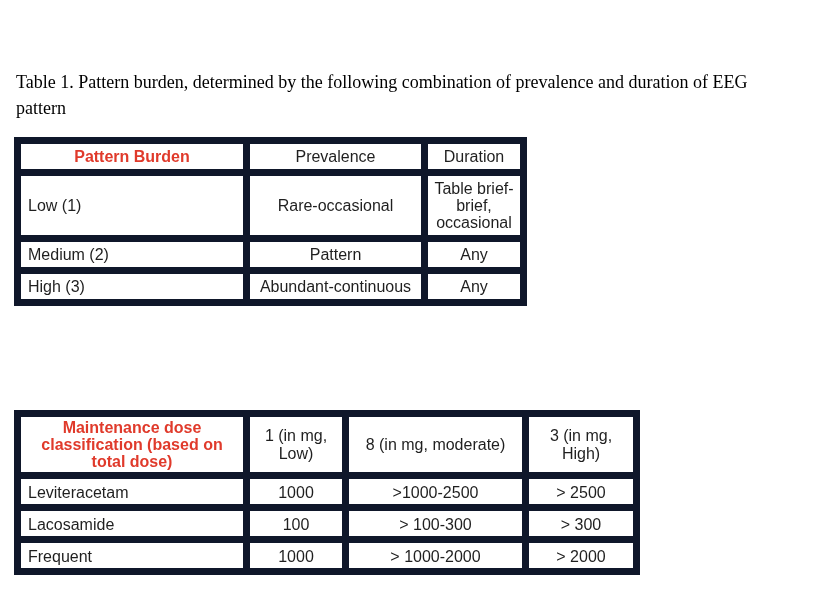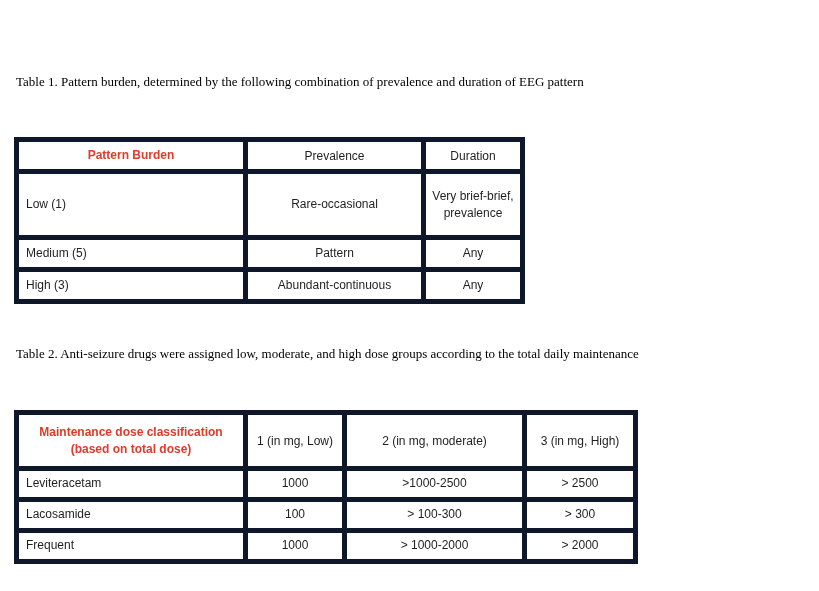--- a/index.html
+++ b/index.html
@@ -15,39 +15,39 @@
     font-family: "Liberation Sans", sans-serif;
     color: #1f1f1f;
     overflow: hidden;
   }
   .caption {
     position: absolute;
     left: 16px;
     width: 748px;
     margin: 0;
     font-family: "Liberation Serif", serif;
-    font-size: 13px;
+    font-size: 18px;
     line-height: 26px;
     color: #000000;
   }
   #caption-1 { top: 69px; }
   #caption-2 { top: 341px; }
 
   table.doc-table {
     position: absolute;
     border-collapse: collapse;
     table-layout: fixed;
     background: #ffffff;
   }
   #table-1 { left: 14px; top: 137px; width: 506px; }
   #table-2 { left: 14px; top: 410px; width: 619px; }
 
   .doc-table th, .doc-table td {
-    border: 5px solid #0f172a;
-    font-size: 12px;
+    border: 7px solid #0f172a;
+    font-size: 16px;
     font-weight: normal;
     text-align: center;
     vertical-align: middle;
     padding: 2px 4px;
     overflow: hidden;
   }
   .doc-table th.key-header {
     color: #e03a2b;
     font-weight: bold;
     border-bottom: 2px solid #55bac1;
@@ -96,49 +96,48 @@
       <tr class="hdr">
         <th class="key-header">Pattern Burden</th>
         <th>Prevalence</th>
         <th>Duration</th>
       </tr>
     </thead>
     <tbody>
       <tr class="row-tall">
         <td class="rowlabel">Low (1)</td>
         <td>Rare-occasional</td>
-        <td>Very brief-brief, prevalence</td>
+        <td>Table brief-brief, occasional</td>
       </tr>
       <tr class="row-std">
-        <td class="rowlabel">Medium (5)</td>
+        <td class="rowlabel">Medium (2)</td>
         <td>Pattern</td>
         <td>Any</td>
       </tr>
       <tr class="row-std">
         <td class="rowlabel">High (3)</td>
         <td>Abundant-continuous</td>
         <td>Any</td>
       </tr>
     </tbody>
   </table>
 
-  <p class="caption" id="caption-2">Table 2. Anti-seizure drugs were assigned low, moderate, and high dose groups according to the total daily maintenance</p>
 
   <table class="doc-table" id="table-2">
     <colgroup>
         <col class="c1">
         <col class="c2">
         <col class="c3">
         <col class="c4">
       </colgroup>
     <thead>
       <tr class="hdr">
         <th class="key-header">Maintenance dose classification (based on total dose)</th>
         <th>1 (in mg, Low)</th>
-        <th>2 (in mg, moderate)</th>
+        <th>8 (in mg, moderate)</th>
         <th>3 (in mg, High)</th>
       </tr>
     </thead>
     <tbody>
       <tr class="row-std">
         <td class="rowlabel">Leviteracetam</td>
         <td>1000</td>
         <td>&gt;1000-2500</td>
         <td>&gt; 2500</td>
       </tr>

